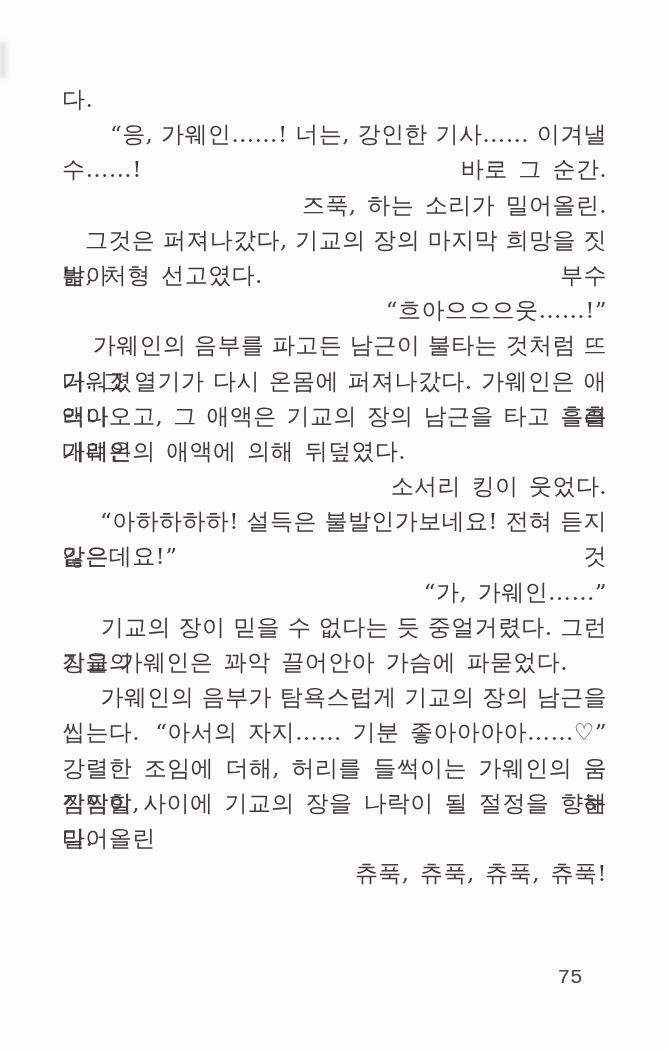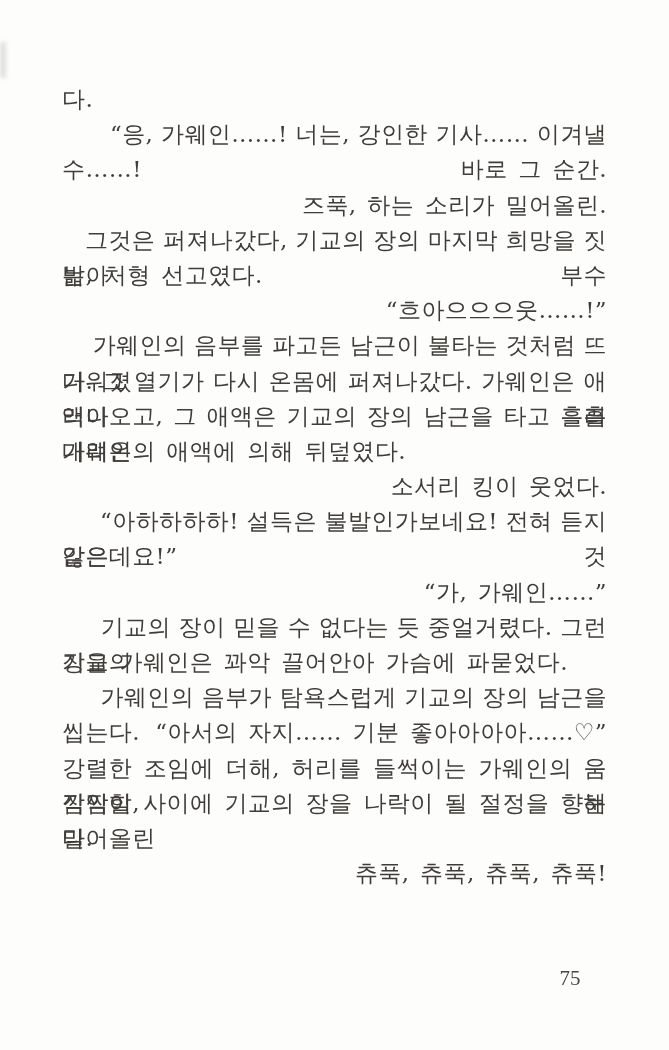--- a/index.html
+++ b/index.html
@@ -50,21 +50,21 @@
   }
   .page-number {
     position: absolute;
     left: 548px;
     top: 963px;
     width: 44px;
     height: 30px;
     line-height: 30px;
     text-align: center;
     font-size: 21px;
-    font-family: Liberation Serif, serif;
+    font-family: Liberation Mono, monospace;
   }
   .scan-artifact {
     position: absolute;
     left: 0;
     top: 42px;
     width: 6px;
     height: 36px;
     background: #c7c7c5;
     opacity: 0.55;
     filter: blur(2px);

